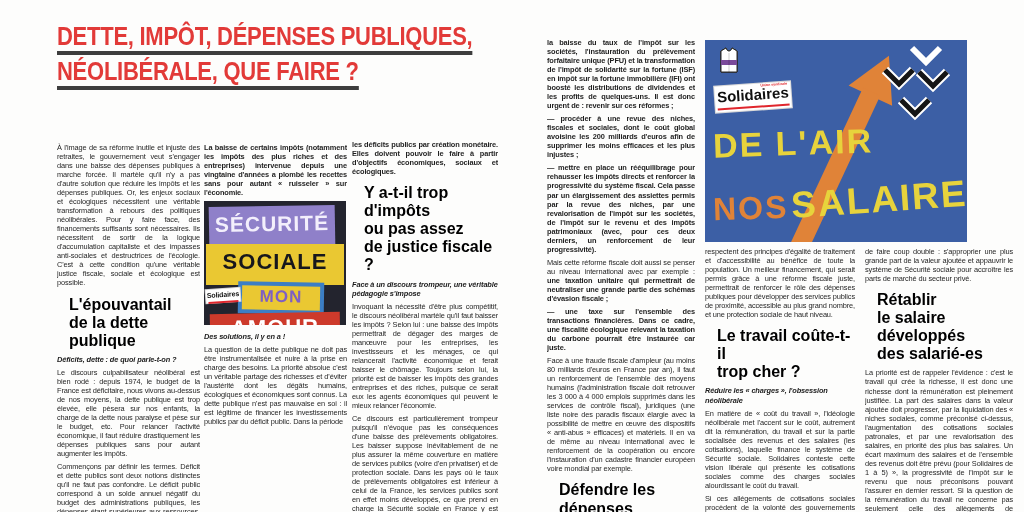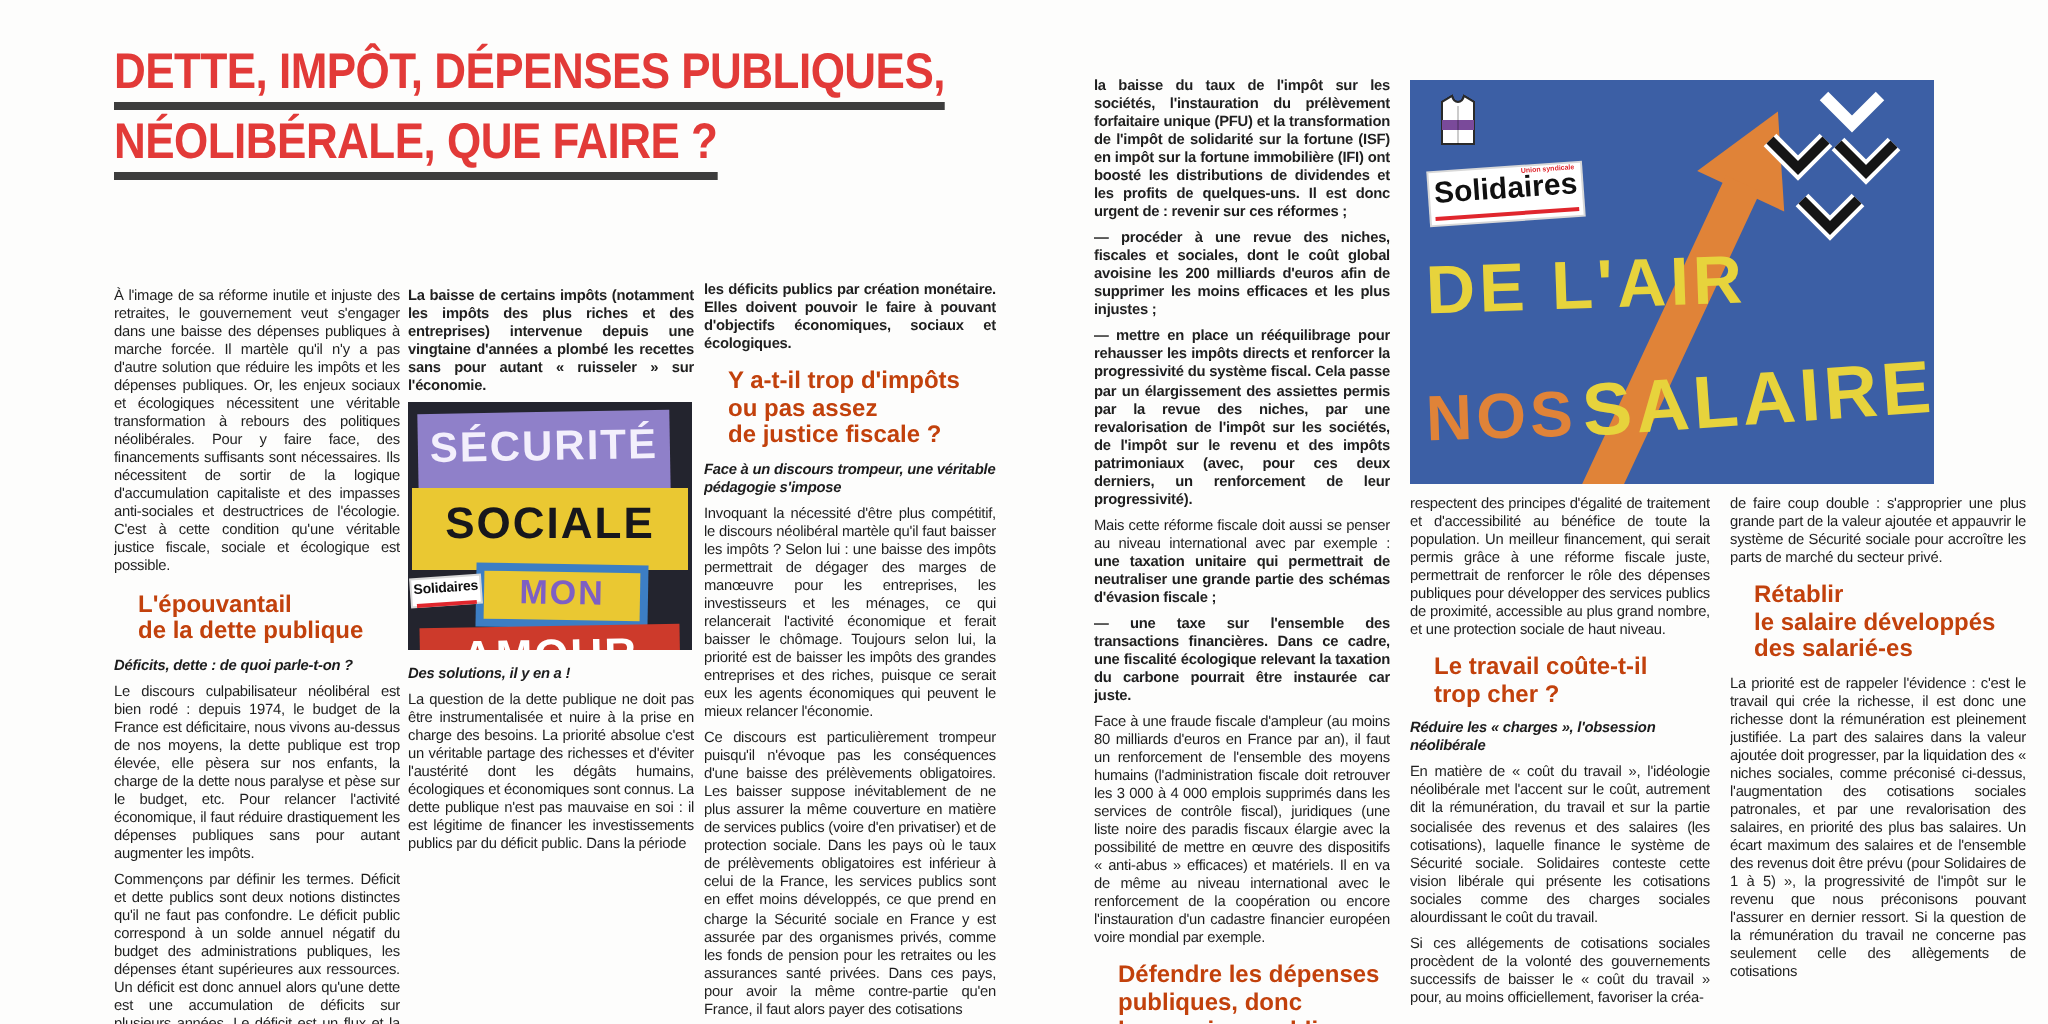--- a/index.html
+++ b/index.html
@@ -11,22 +11,22 @@
   .title-line{margin:0 0 4px 0;line-height:1;}
   .title-line span{display:inline-block;font-weight:bold;font-size:25px;letter-spacing:-.3px;
       color:#e23a38;border-bottom:4px solid #3d3d3d;padding-bottom:2px;
       transform:scaleX(.88);transform-origin:0 0;white-space:nowrap;}
 
   
   .col{position:absolute;text-align:justify;font-size:7.4px;line-height:1.22;
        letter-spacing:-.12px;color:#1f1f1f;overflow:hidden;}
   .col p{margin:0 0 4px 0;}
   .b{font-weight:bold;}
-  .h3{font-size:12px;font-weight:bold;line-height:1.13;letter-spacing:0;
-      margin:8px 0 5px 12px;white-space:pre-line;text-align:left;color:#c2410c;}
+  .h3{font-size:16px;font-weight:bold;line-height:1.13;letter-spacing:0;
+      margin:8px 0 5px 12px;white-space:pre-line;text-align:left;color:#000000;}
   .sub{font-style:italic;font-weight:bold;margin:0 0 4px 0;text-align:left;color:#1c1c1c;}
 
   
   #poster1{position:relative;width:142px;height:124px;background:#23242e;margin:4px 0 7px 0;
            overflow:hidden;}
   .p1-band{position:absolute;text-align:center;font-weight:bold;letter-spacing:1px;
            line-height:1;overflow:hidden;}
   #p1-b1{left:5px;top:5px;width:126px;height:34px;background:#8f80c9;color:#f3effc;
          font-size:21px;padding-top:7px;transform:rotate(-1deg);}
   #p1-b2{left:2px;top:43px;width:138px;height:34px;background:#eac832;color:#17171c;
@@ -90,21 +90,21 @@
       <div class="mini-logo" id="p1-logo">
         <span>Solidaires</span><i></i>
       </div>
     </div>
 
     <p class="sub">Des solutions, il y en a !</p>
     <p>La question de la dette publique ne doit pas être instrumentalisée et nuire à la prise en charge des besoins. La priorité absolue c'est un véritable partage des richesses et d'éviter l'austérité dont les dégâts humains, écologiques et économiques sont connus. La dette publique n'est pas mauvaise en soi : il est légitime de financer les investissements publics par du déficit public. Dans la période</p>
   </div>
 
   <div class="col" style="left:352px;top:140px;width:146px;height:372px;">
-    <p class="b">les déficits publics par création monétaire. Elles doivent pouvoir le faire à pouvant d'objectifs économiques, sociaux et écologiques.</p>
+    <p class="b">les déficits publics par création monétaire. Elles doivent pouvoir le faire à partir d'objectifs économiques, sociaux et écologiques.</p>
     <div class="h3">Y a-t-il trop d'impôts
 ou pas assez
 de justice fiscale ?</div>
     <p class="sub">Face à un discours trompeur, une véritable pédagogie s'impose</p>
     <p>Invoquant la nécessité d'être plus compétitif, le discours néolibéral martèle qu'il faut baisser les impôts ? Selon lui : une baisse des impôts permettrait de dégager des marges de manœuvre pour les entreprises, les investisseurs et les ménages, ce qui relancerait l'activité économique et ferait baisser le chômage. Toujours selon lui, la priorité est de baisser les impôts des grandes entreprises et des riches, puisque ce serait eux les agents économiques qui peuvent le mieux relancer l'économie.</p>
     <p>Ce discours est particulièrement trompeur puisqu'il n'évoque pas les conséquences d'une baisse des prélèvements obligatoires. Les baisser suppose inévitablement de ne plus assurer la même couverture en matière de services publics (voire d'en privatiser) et de protection sociale. Dans les pays où le taux de prélèvements obligatoires est inférieur à celui de la France, les services publics sont en effet moins développés, ce que prend en charge la Sécurité sociale en France y est assurée par des organismes privés, comme les fonds de pension pour les retraites ou les assurances santé privées. Dans ces pays, pour avoir la même contre-partie qu'en France, il faut alors payer des cotisations</p>
   </div>
 
   <div id="gutter"></div>
 

